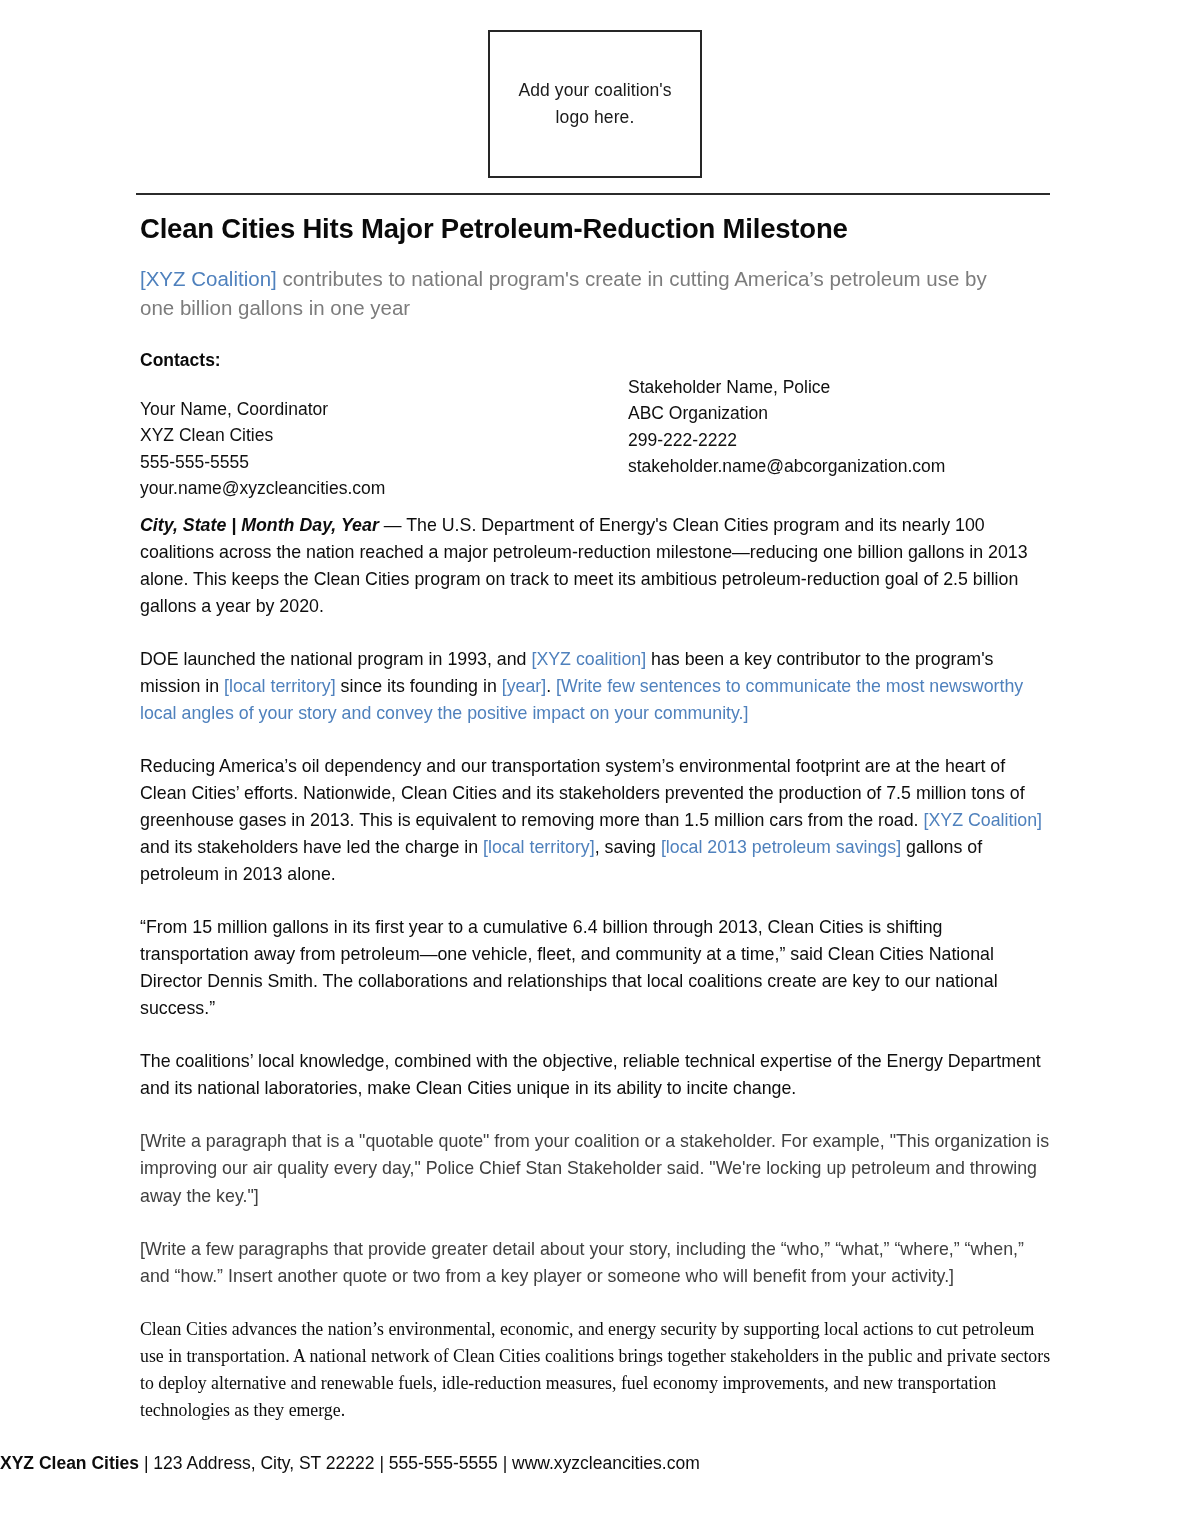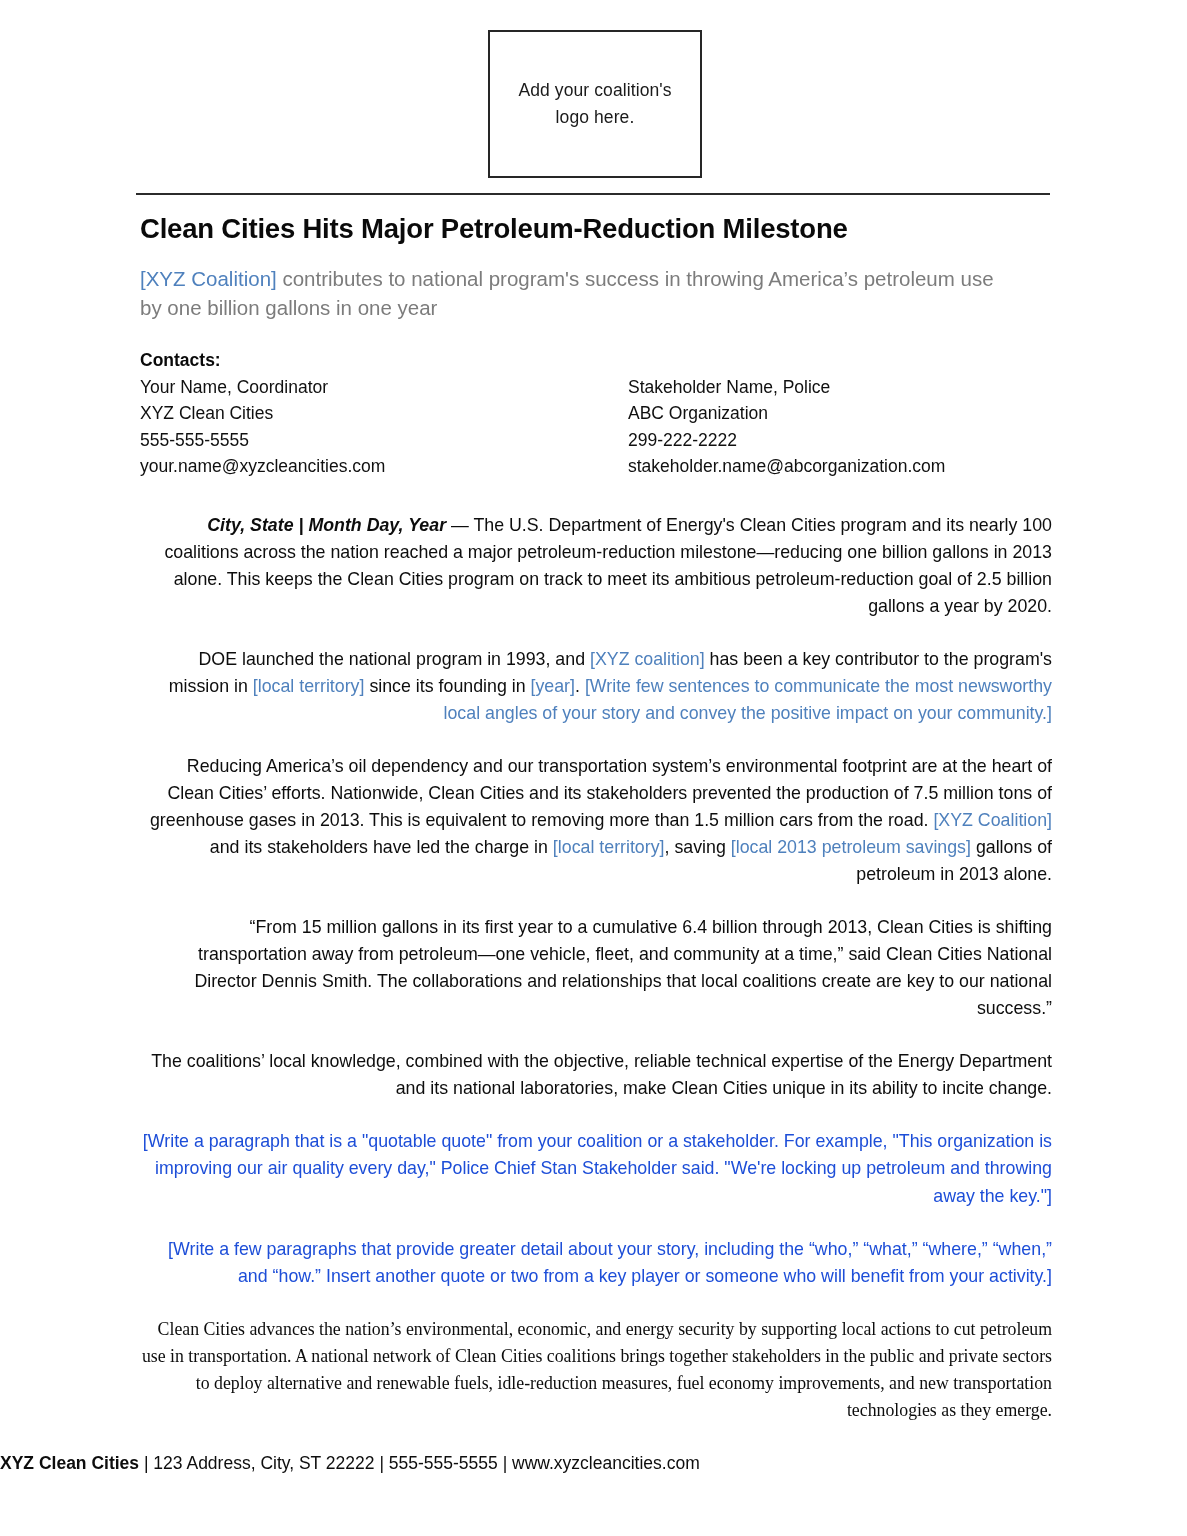--- a/index.html
+++ b/index.html
@@ -96,35 +96,35 @@
     margin: 0 0 30px 0;
     min-height: 108px;
   }
   .contact-col {
     position: absolute;
     top: 0;
     font-size: 17.5px;
     line-height: 1.52;
     color: #101010;
   }
-  .contact-col.left  { left: 0; }
+  .contact-col.left  { left: 0; margin-top: 22px; }
   .contact-col.right { left: 488px; }
   .contact-line { white-space: nowrap; }
 
   
   p.body {
     font-size: 17.8px;
     line-height: 1.52;
     margin: 0 0 26px 0;
     color: #0d0d0d;
-    text-align: right;
+    text-align: left;
   }
   p.body:last-child { margin-bottom: 1px; font-family: Liberation Serif, serif; }
   p.body .ph { color: #4f81bd; }
-  p.body.placeholder { color: #1d4ed8; }
+  p.body.placeholder { color: #404040; }
   .dateline { font-style: italic; font-weight: bold; }
 
   
   .footer {
     position: absolute;
     left: 0;
     right: 0;
     top: 1452px;
     text-align: left;
     font-size: 17.5px;
@@ -145,21 +145,21 @@
     </div>
   </div>
 
   <div class="head-rule"></div>
 
   <div class="content">
 
     <h1 class="headline">Clean Cities Hits Major Petroleum-Reduction Milestone</h1>
 
     <div class="subhead">
-      <span class="ph">[XYZ Coalition]</span><span> contributes to national program's success in throwing America’s petroleum use by one billion gallons in one year</span>
+      <span class="ph">[XYZ Coalition]</span><span> contributes to national program's create in cutting America’s petroleum use by one billion gallons in one year</span>
     </div>
 
     <div class="contacts-label">Contacts:</div>
 
     <div class="contacts">
       <div class="contact-col left">
         <div class="contact-line">Your Name, Coordinator</div>
         <div class="contact-line">XYZ Clean Cities</div>
         <div class="contact-line">555-555-5555</div>
         <div class="contact-line">your.name@xyzcleancities.com</div>

